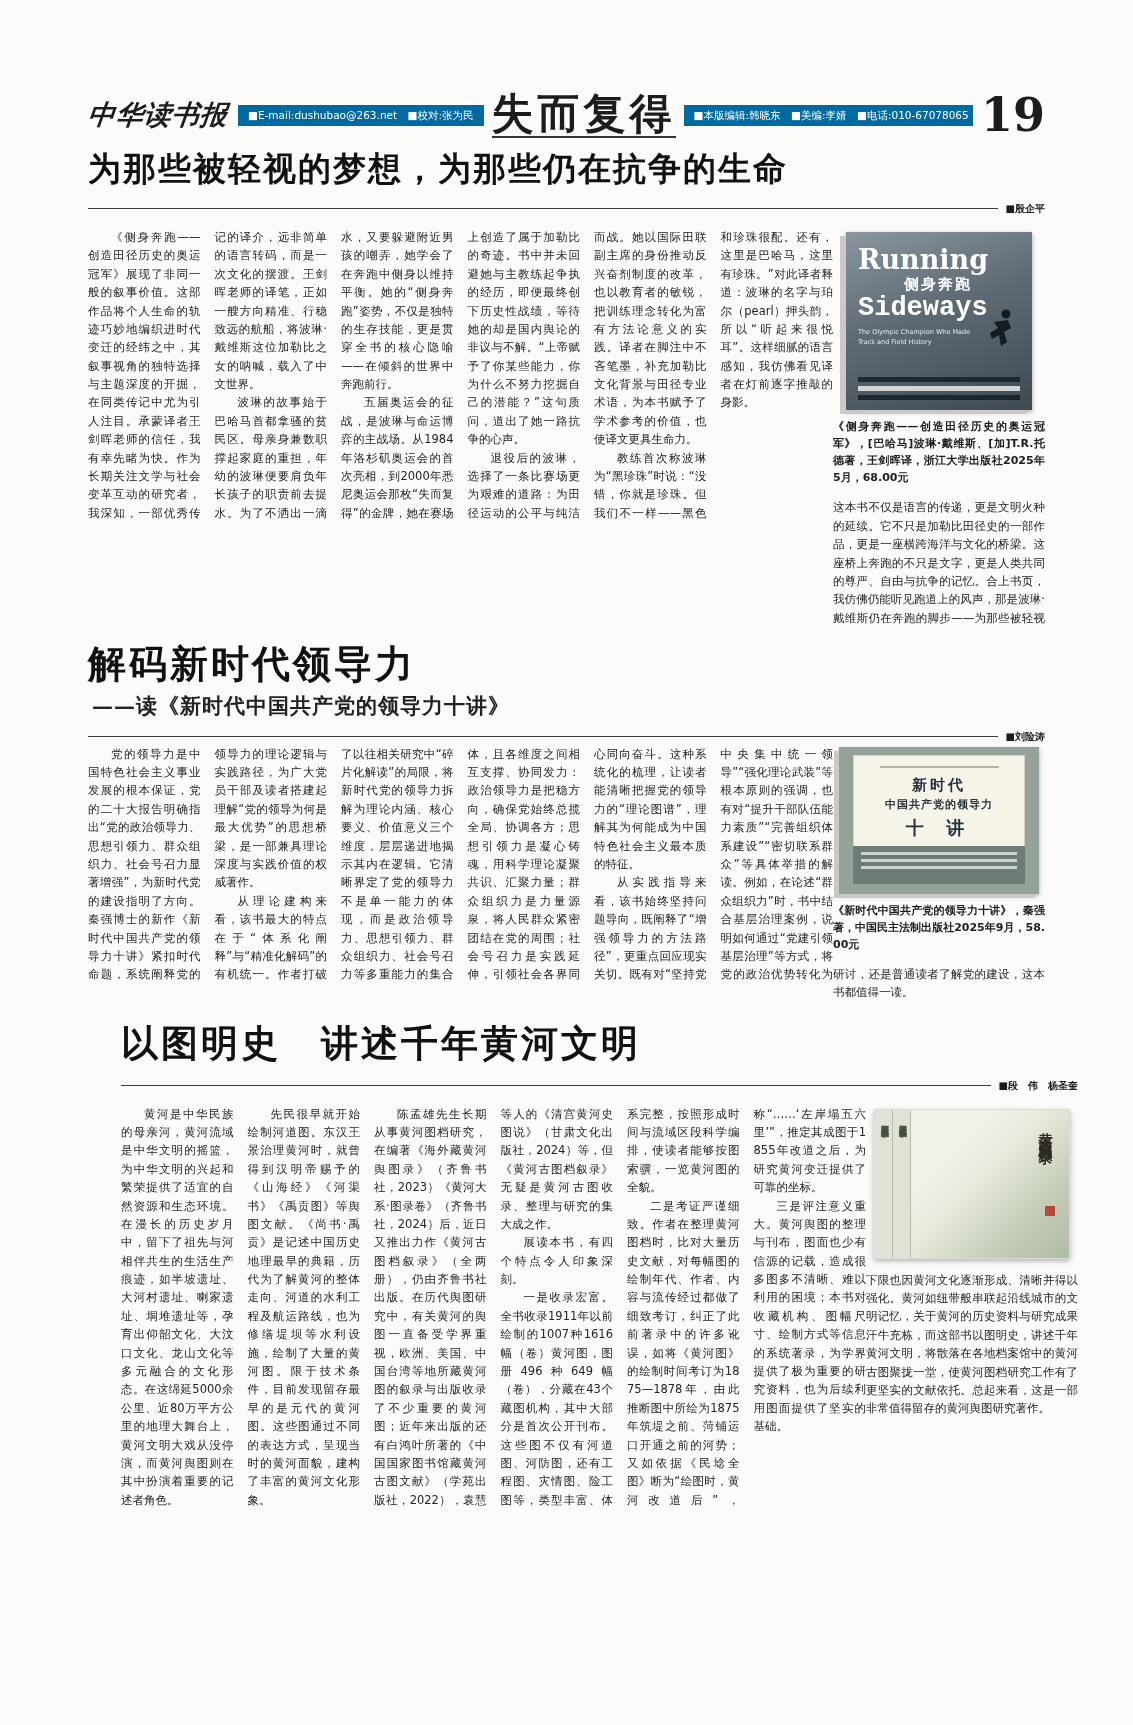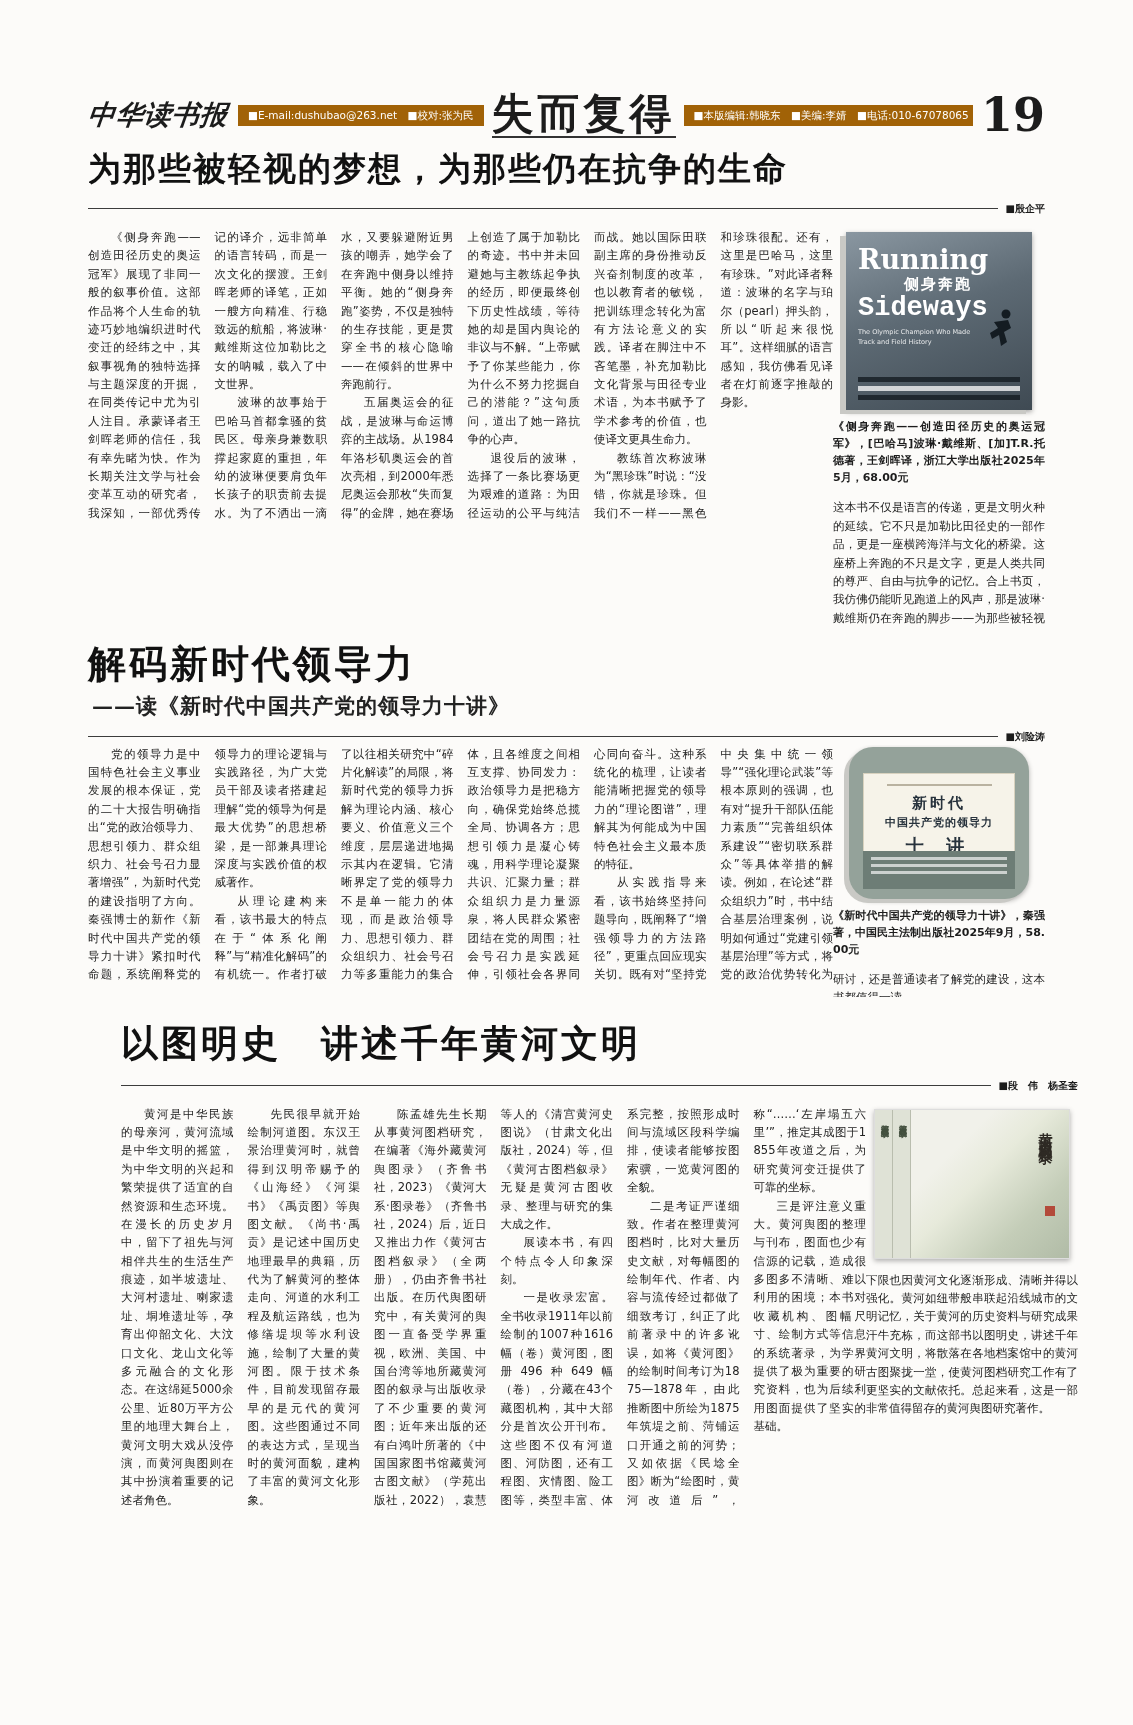--- a/index.html
+++ b/index.html
@@ -10,21 +10,21 @@
     background:#fcfbf9; overflow:hidden;
   }
 
   
   .masthead { position:absolute; top:92px; left:88px; width:957px; display:flex; align-items:center; }
   .logo {
     font-family:"DejaVu Serif", serif; font-weight:bold; font-style:italic;
     font-size:27px; letter-spacing:1px; white-space:nowrap; transform:skewX(-6deg);
   }
   .head-bar {
-    background:#a16207; color:#ffffff; height:21px; line-height:21px;
+    background:#0369a1; color:#ffffff; height:21px; line-height:21px;
     font-size:10.5px; padding:0 10px; white-space:nowrap; overflow:hidden;
   }
   .head-bar.left { margin-left:10px; }
   .head-bar.right { flex:1; margin-right:8px; text-align:left; }
   .section-title {
     font-family:"DejaVu Serif", serif; font-weight:bold; font-size:42px;
     letter-spacing:4px; margin:0 8px; white-space:nowrap;
     border-bottom:2px solid #333; line-height:1.05;
   }
   .page-number { font-family:"DejaVu Serif", serif; font-weight:bold; font-size:46px; line-height:1; }
@@ -68,23 +68,23 @@
   .cover1 .cn1 { font-size:15px; font-weight:bold; letter-spacing:2px; margin:2px 0 0 46px; }
   .cover1 .en2 { font-family:Liberation Mono, monospace; font-size:27px; font-weight:bold; line-height:1.05; }
   .cover1 .sub { font-size:6.5px; line-height:1.5; margin-top:6px; opacity:.85; width:120px; }
   .cover1 .runner { position:absolute; right:14px; bottom:58px; }
   .cover1 .bands { position:absolute; left:12px; right:12px; bottom:10px; }
   .cover1 .band { height:5px; background:rgba(255,255,255,.75); margin-top:4px; }
   .cover1 .band.dark { background:rgba(20,28,34,.8); }
 
   
   .cover2 {
-    width:180px; height:168px; margin:2px auto 0;
+    width:200px; height:168px; margin:2px auto 0;
     background:#94a29a; box-shadow:-5px 4px 0 #c9c9c5, 0 2px 5px rgba(0,0,0,.3);
-    padding:26px 14px; position:relative;border-radius:24px;
+    padding:8px 14px; position:relative;
   }
   .cover2 .panel {
     background:#f6f3e9; border:1px solid #d8d2bf; height:100px; padding-top:10px;
     text-align:center; color:#27323c;
   }
   .cover2 .tiny-rule { width:70%; height:2px; background:#b9b2a0; margin:0 auto 8px; }
   .cover2 .l1 { font-family:"DejaVu Serif", serif; font-size:15px; font-weight:bold; letter-spacing:3px; }
   .cover2 .l2 { font-family:"DejaVu Serif", serif; font-size:11px; font-weight:bold; letter-spacing:1px; margin-top:2px; }
   .cover2 .l3 { font-family:"DejaVu Serif", serif; font-size:18px; font-weight:bold; letter-spacing:8px; margin-top:4px; }
   .cover2 .l4 { font-size:8px; margin-top:6px; color:#555; }

